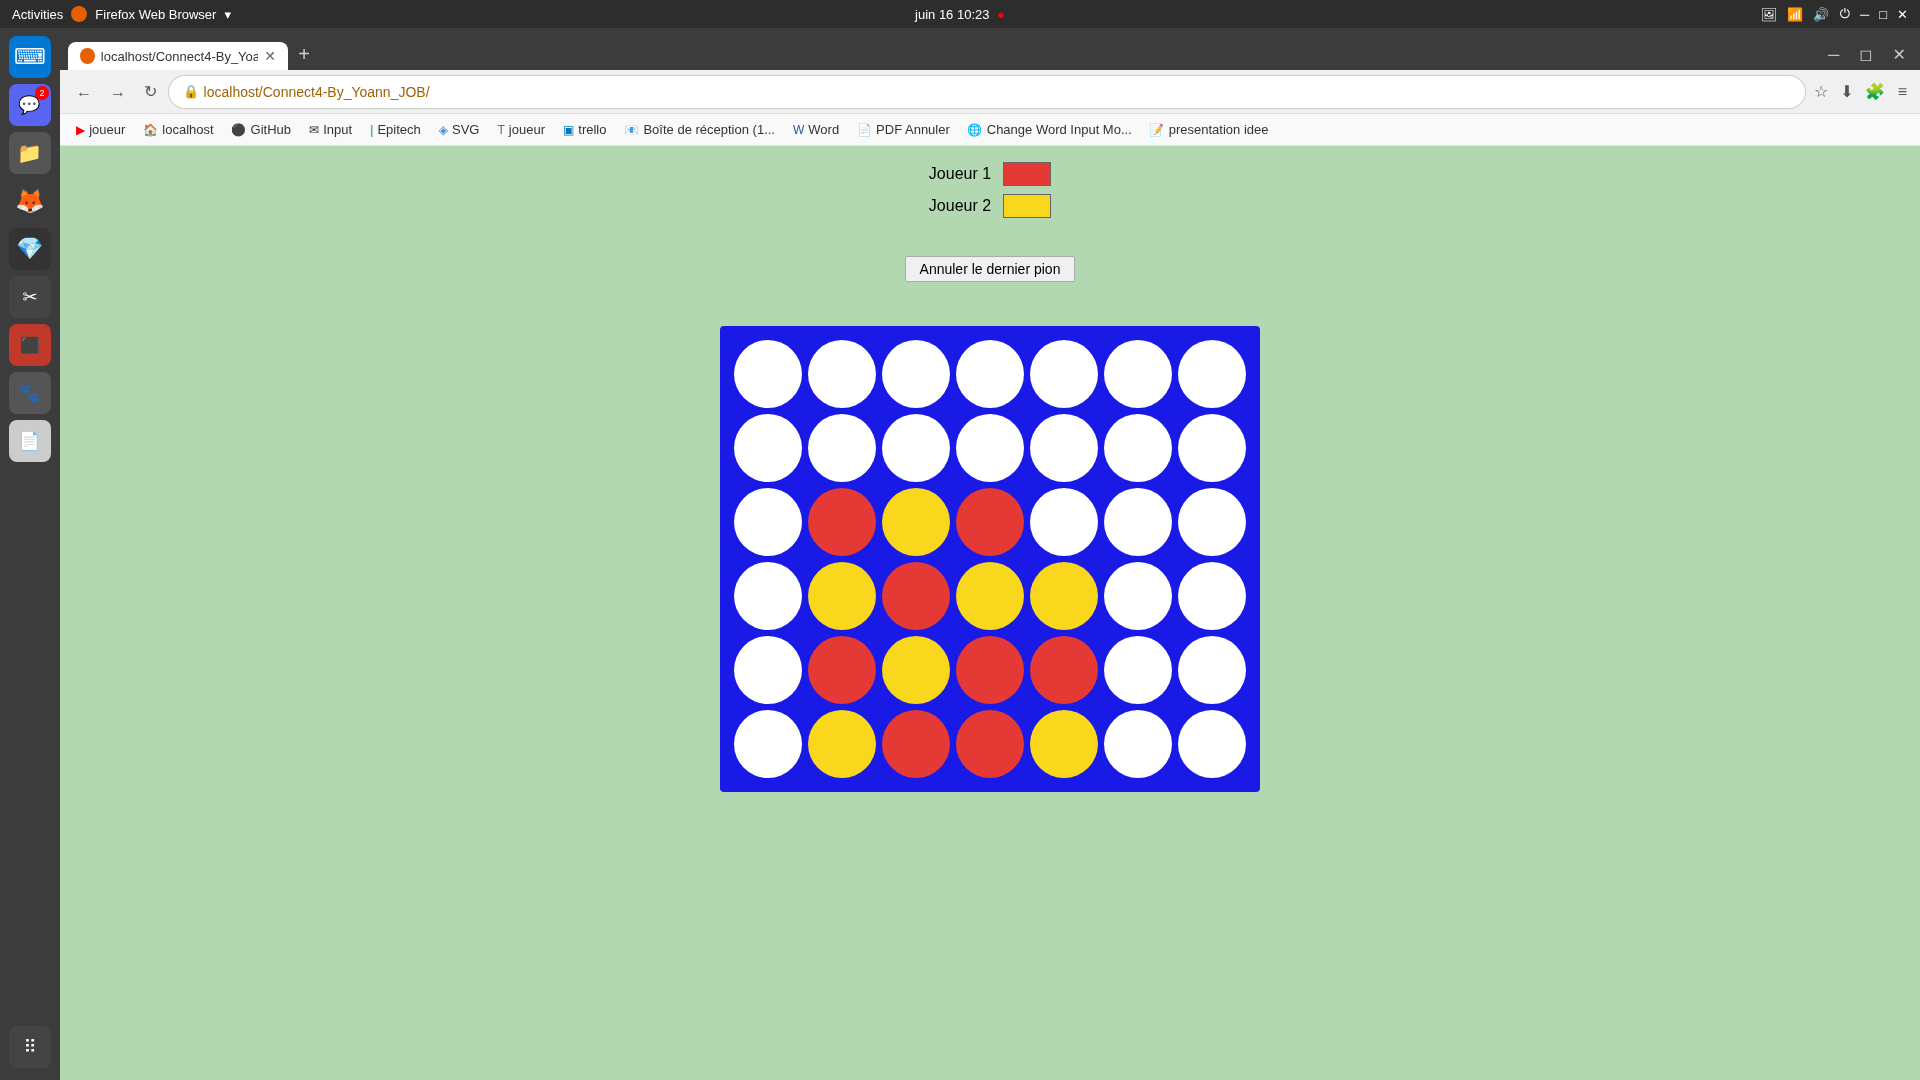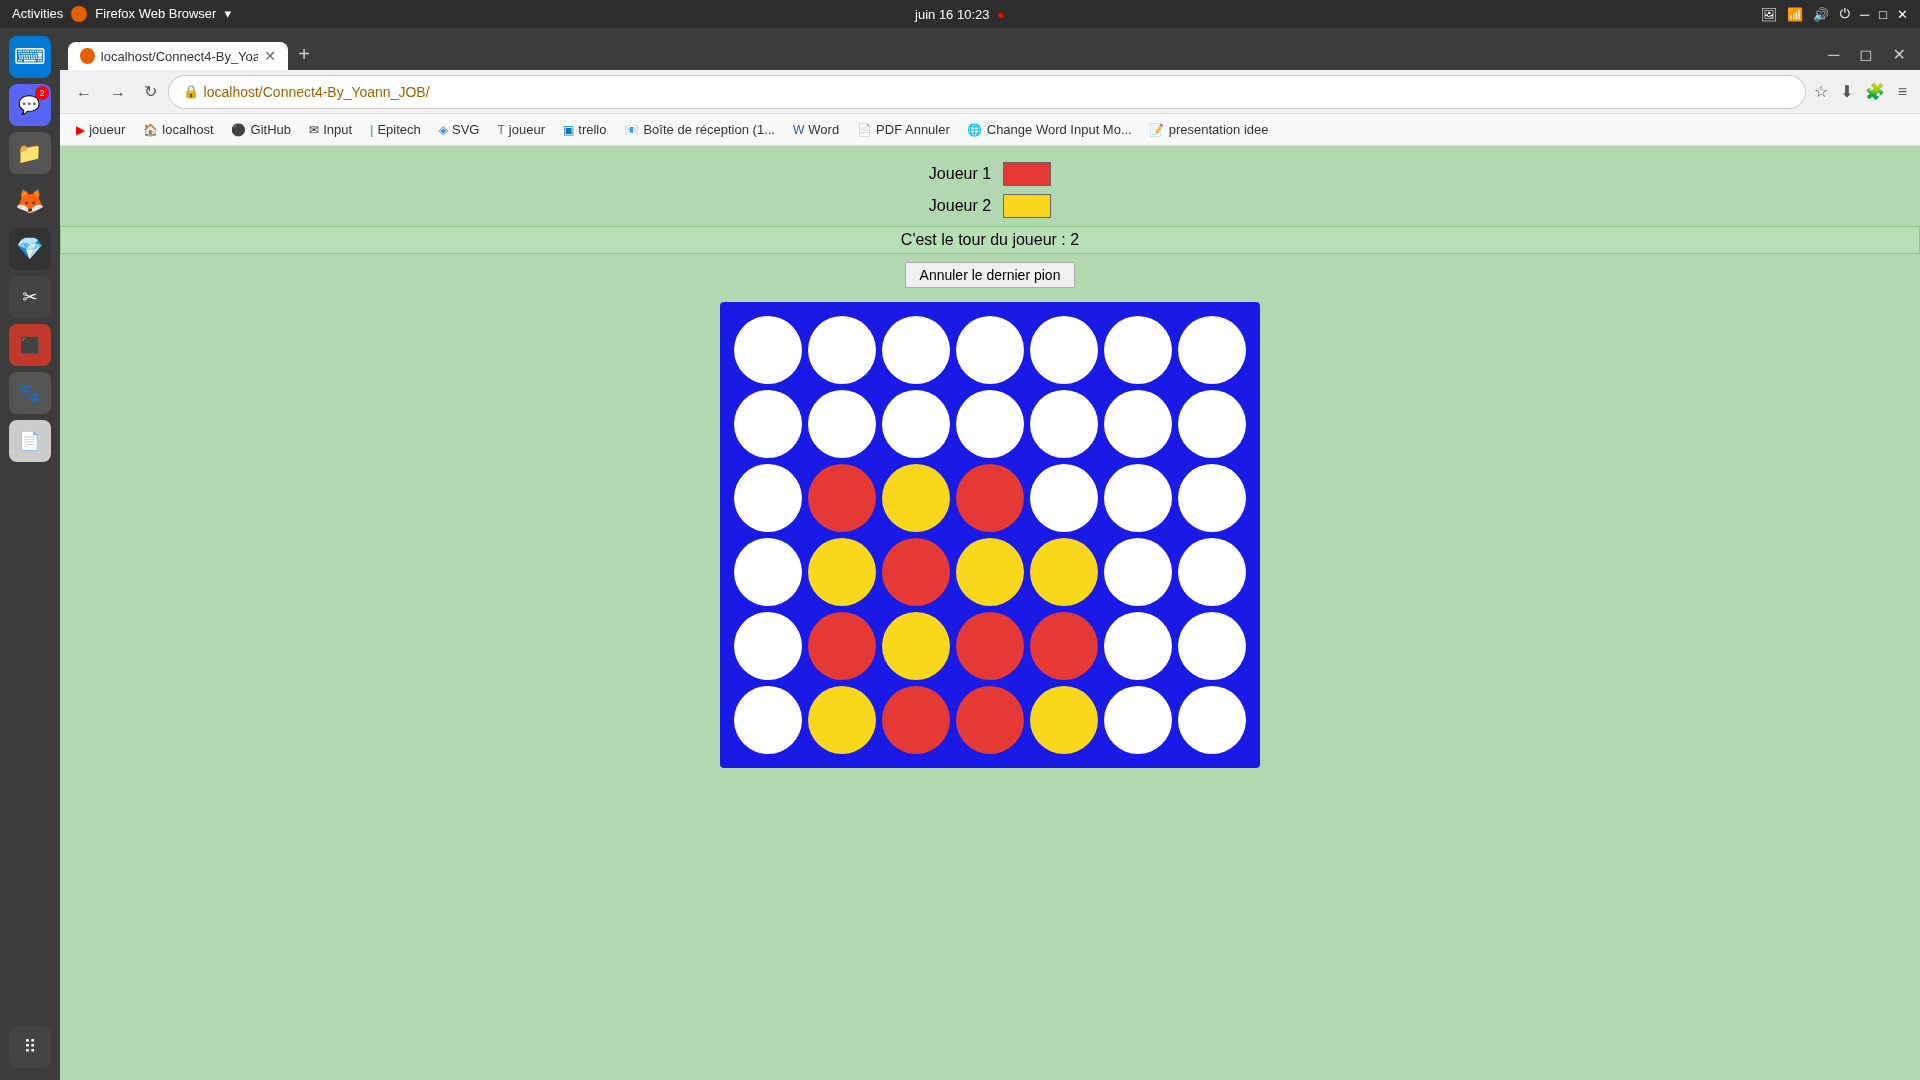--- a/index.html
+++ b/index.html
@@ -9,21 +9,21 @@
     .os-topbar {
       background: #2d2d2d;
       color: #fff;
       height: 28px;
       display: flex;
       align-items: center;
       justify-content: space-between;
       padding: 0 12px;
       font-size: 13px;
     }
-    .os-topbar-left { display: flex; gap: 8px; }
+    .os-topbar-left { display: flex; align-items: center; gap: 8px; }
     .os-topbar-center { position: absolute; left: 50%; transform: translateX(-50%); }
     .os-topbar-right { display: flex; align-items: center; gap: 10px; }
 
     
     .sidebar {
       position: fixed;
       left: 0;
       top: 28px;
       width: 60px;
       height: calc(1080px - 28px);
@@ -175,20 +175,21 @@
 
     
     .page-content {
       flex: 1;
       background: #b2d8b2;
       display: flex;
       flex-direction: column;
       align-items: center;
       padding-top: 16px;
       overflow: auto;
+      gap: 30px;
     }
 
     .player-info {
       display: flex;
       flex-direction: column;
       align-items: center;
       gap: 8px;
       margin-bottom: 8px;
     }
     .player-row {
@@ -403,23 +404,20 @@
       <div class="player-row">
         <span>Joueur 1</span>
         <div class="player-color-box player1-color"></div>
       </div>
       <div class="player-row">
         <span>Joueur 2</span>
         <div class="player-color-box player2-color"></div>
       </div>
     </div>
 
-    <div class="turn-indicator">
-      <span>C'est le tour du joueur : 2</span>
-    </div>
 
     <button class="undo-btn">Annuler le dernier pion</button>
 
     <div class="board" id="board-container">
     <div class="cell "></div>
         <div class="cell "></div>
         <div class="cell "></div>
         <div class="cell "></div>
         <div class="cell "></div>
         <div class="cell "></div>

